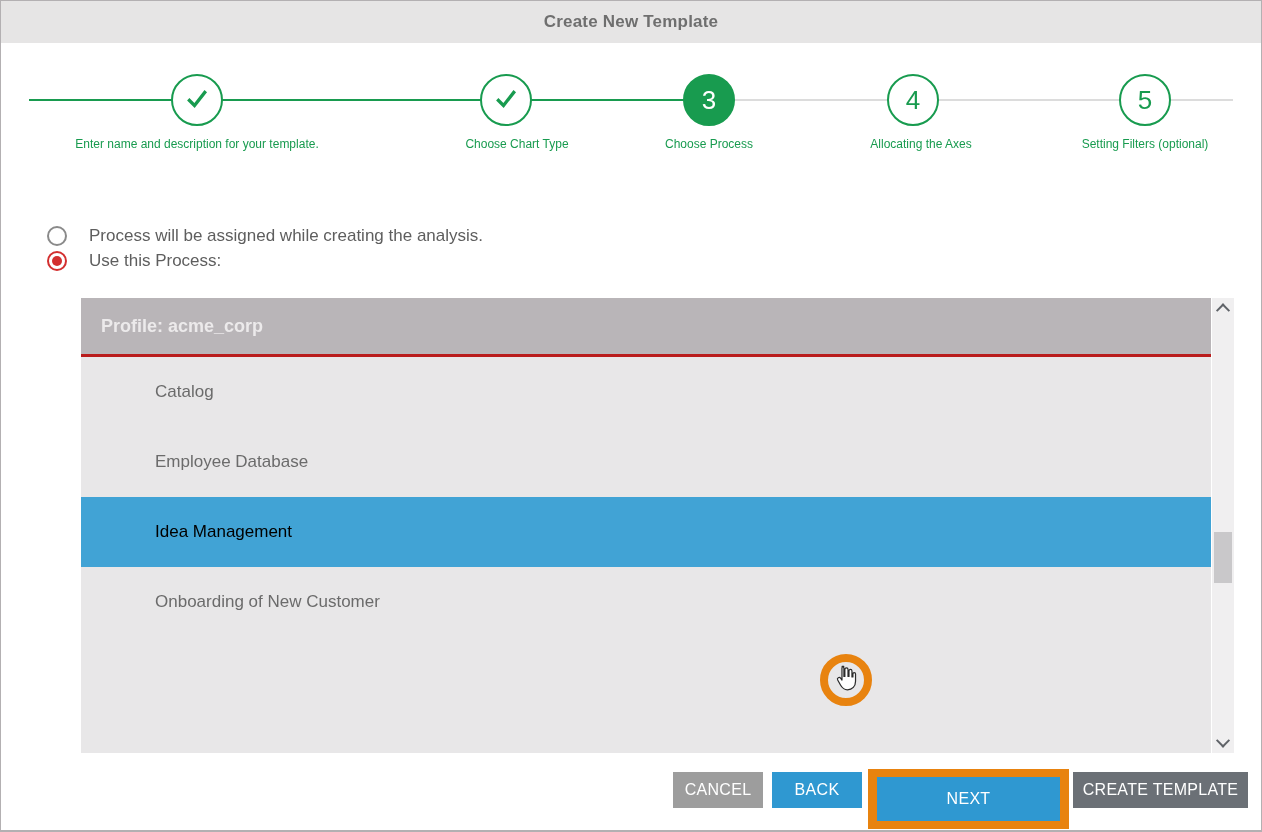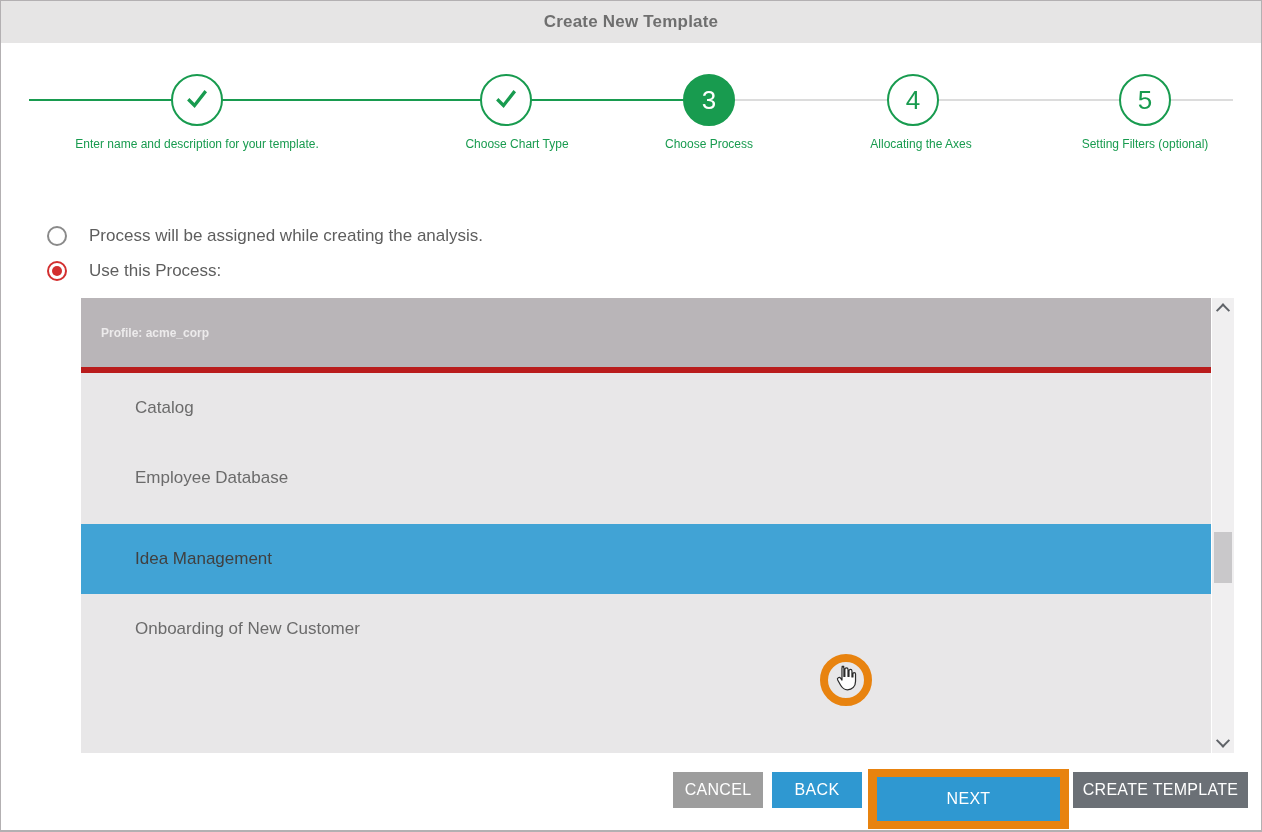--- a/index.html
+++ b/index.html
@@ -49,29 +49,29 @@
   }
   .radio.checked{border-color:var(--red);}
   .radio .dot{width:10px; height:10px; border-radius:50%; background:var(--red);}
   .radio-label{font-size:17px; color:#5e5e5e;}
   
   .process-list{
     position:absolute; left:80px; top:297px; width:1130px; height:455px;
     overflow:hidden; background:#e8e7e8;
   }
   .list-header{
-    height:75px; background:#b9b5b8; border-bottom:6px solid #b91c1c;
+    height:59px; background:#b9b5b8; border-bottom:3px solid #b91c1c;
     display:flex; align-items:center; padding-left:20px; box-sizing:border-box;
-    font-size:12px; font-weight:bold; color:#eceaeb;
+    font-size:18px; font-weight:bold; color:#eceaeb;
   }
   .list-row{
-    height:70px; line-height:70px; padding-left:54px; box-sizing:border-box;
+    height:70px; line-height:70px; padding-left:74px; box-sizing:border-box;
     font-size:17px; color:#6b6b6b; background:#e8e7e8; cursor:pointer;
   }
-  .list-row.selected{background:var(--selection-blue); color:#404040;margin-top:11px;}
+  .list-row.selected{background:var(--selection-blue); color:#000000;}
   
   .scrollbar{
     position:absolute; left:1211px; top:297px; width:22px; height:455px;
     background:#f0eff0;
   }
   .scroll-arrow{
     position:absolute; left:0; width:22px; height:18px;
     display:flex; align-items:center; justify-content:center; cursor:pointer;
   }
   .scroll-arrow.up{top:2px;}
@@ -147,21 +147,21 @@
     <div class="step-label" style="left:516px;">Choose Chart Type</div>
     <div class="step-label" style="left:708px;">Choose Process</div>
     <div class="step-label" style="left:920px;">Allocating the Axes</div>
     <div class="step-label" style="left:1144px;">Setting Filters (optional)</div>
   </div>
 
   <div class="radio-row" style="top:225px;">
     <span class="radio"></span>
     <span class="radio-label">Process will be assigned while creating the analysis.</span>
   </div>
-  <div class="radio-row" style="top:260px;">
+  <div class="radio-row" style="top:250px;">
     <span class="radio checked">
         <span class="dot"></span>
       </span>
     <span class="radio-label">Use this Process:</span>
   </div>
 
   <div class="process-list">
     <div class="list-header">Profile: acme_corp</div>
     <div class="list-row">Catalog</div>
     <div class="list-row">Employee Database</div>

